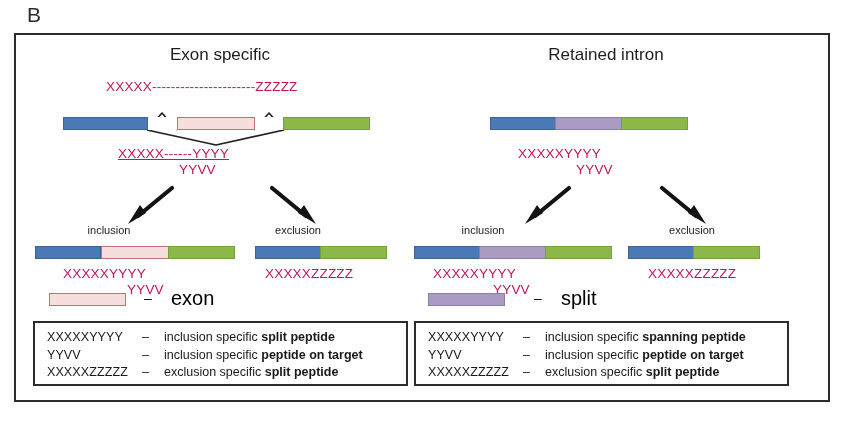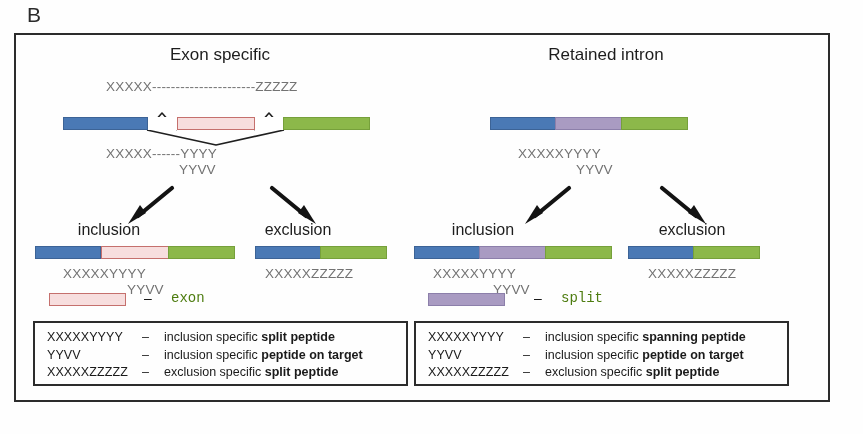--- a/index.html
+++ b/index.html
@@ -64,21 +64,21 @@
     line-height: 20px;
     color: #1d1d1d;
   }
 
   
   .seq {
     position: absolute;
     font-family: "Liberation Sans", sans-serif;
     font-size: 13.5px;
     line-height: 16px;
-    color: #737373;
+    color: #be185d;
     white-space: pre;
     letter-spacing: 0.2px;
   }
   .seg {
     position: absolute;
     top: 0;
     height: 13px;
     box-sizing: border-box;
   }
   .seg-blue   { background: #4a79b5; border: 1px solid #3c6396; }
@@ -94,45 +94,44 @@
     height: 369px;
     pointer-events: none;
   }
 
   
   .arrow-svg { position: absolute; }
 
   
   .outcome-label {
     position: absolute;
-    font-size: 16px;
+    font-size: 11px;
     line-height: 18px;
     color: #1d1d1d;
     text-align: center;
   }
 
   
   .swatch {
     position: absolute;
     width: 77px;
     height: 13px;
     box-sizing: border-box;
   }
   .swatch-dash {
     position: absolute;
     font-size: 14px;
     line-height: 16px;
     color: #1a1a1a;
   }
   .swatch-text {
     position: absolute;
-    font-size: 14px;
+    font-size: 20px;
     line-height: 16px;
-    color: #4d7c0f;
-    font-family: Liberation Mono, monospace;
+    color: #000000;
   }
 
   
   .legend-box {
     position: absolute;
     border: 2px solid #2c2c2c;
     background: #fefefe;
     box-sizing: border-box;
     padding: 6px 10px 7px 12px;
   }
@@ -181,21 +180,21 @@
         <rect x="131" y="82" width="30" height="13" fill="#ffffff"></rect>
         <rect x="238" y="82" width="30" height="13" fill="#ffffff"></rect>
       </svg>
 
       <div class="seg seg-blue" style="left:47px; top:82px; width:85px;"></div>
 
       <div class="seg seg-pink" style="left:161px; top:82px; width:78px;"></div>
 
       <div class="seg seg-green" style="left:267px; top:82px; width:87px;"></div>
 
-      <div class="seq" style="left:90px; top:111px;">XXXXX------YYYY</div>
+      <div class="seq" style="left:102px; top:111px;text-decoration:underline;">XXXXX------YYYY</div>
       <div class="seq" style="left:163px; top:127px;">YYVV</div>
 
       <svg class="arrow-svg" style="left:104px; top:148px;" width="60" height="44" viewBox="0 0 60 44">
         <line x1="52" y1="5" x2="18" y2="33" stroke="#131313" stroke-width="4.2" stroke-linecap="round"></line>
         <polygon points="8,41 26,30 20,22" fill="#131313"></polygon>
       </svg>
       <svg class="arrow-svg" style="left:248px; top:148px;" width="60" height="44" viewBox="0 0 60 44">
         <line x1="8" y1="5" x2="42" y2="33" stroke="#131313" stroke-width="4.2" stroke-linecap="round"></line>
         <polygon points="52,41 34,30 40,22" fill="#131313"></polygon>
       </svg>

